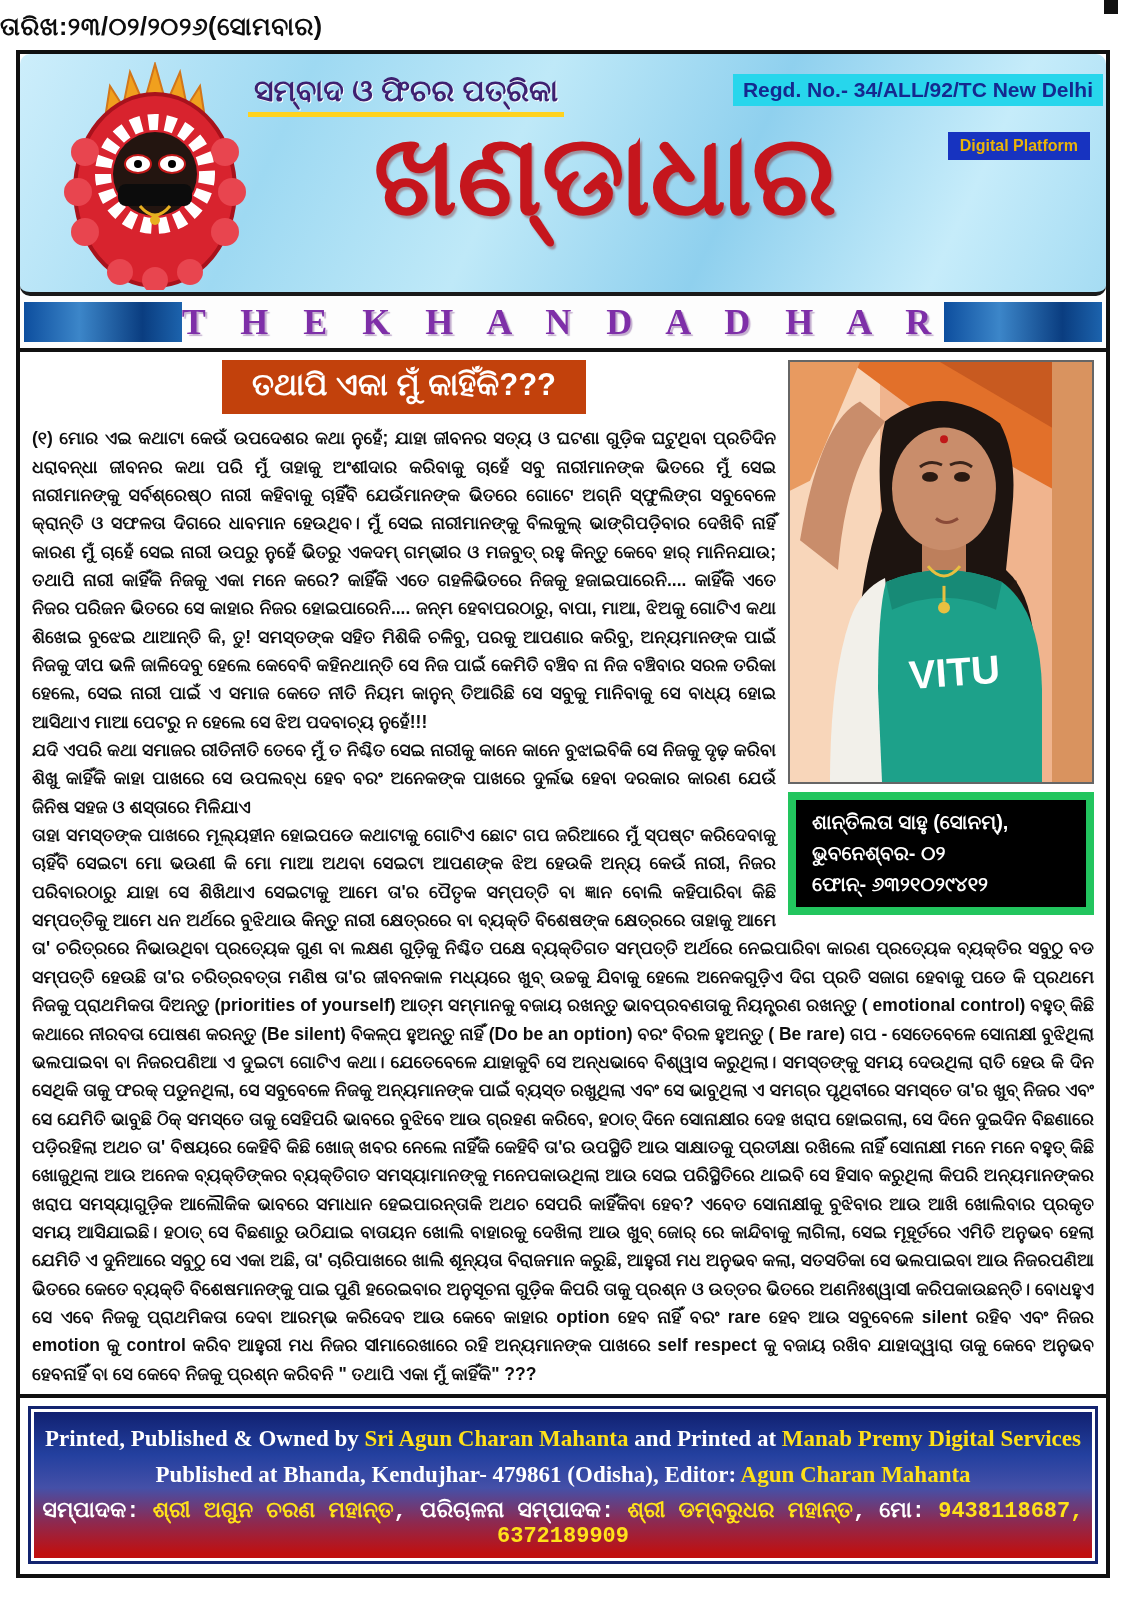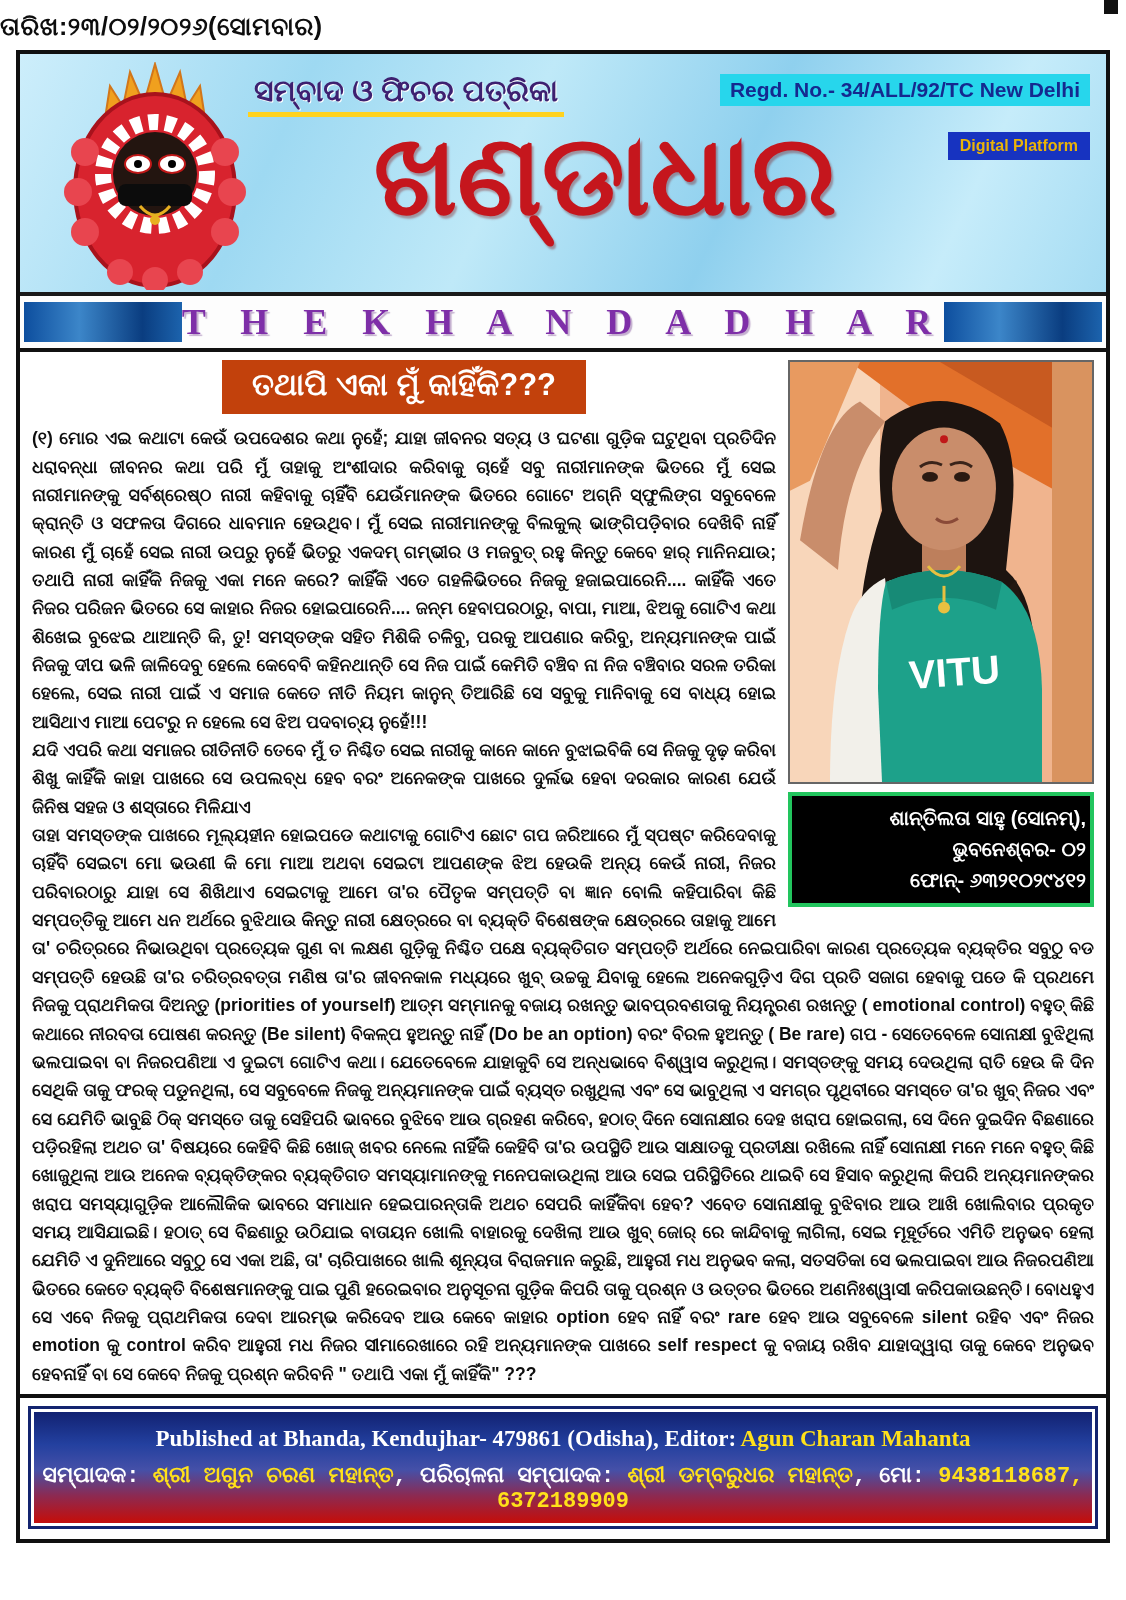--- a/index.html
+++ b/index.html
@@ -15,36 +15,36 @@
     font-size:25px; font-weight:bold; color:#0d0d0d;
     padding:12px 0 8px; letter-spacing:0.5px;
   }
   .frame {
     margin:0 16px; border:4px solid #101010; background:#fff;
   }
   
   .masthead {
     position:relative; height:242px;
     background:linear-gradient(115deg,#cdeefb 0%,#9ed9f2 25%,#bfe9f8 45%,#8fd0ee 65%,#c6ecfa 85%,#a5dcf3 100%);
-    border-bottom:4px solid #1a1a1a; overflow:hidden;
+    border-bottom:4px solid #1a1a1a; overflow:hidden;border-radius:10px;
   }
   .deity { position:absolute; left:40px; top:8px; width:190px; height:228px; }
   .tagline {
     position:absolute; left:228px; top:20px;
     font-size:30px; font-weight:bold; color:#3d2070;
     border-bottom:5px solid #ffd21e; padding:0 6px 3px;
     text-shadow:1px 1px 0 #fff;
   }
   .mast-title {
     position:absolute; left:255px; top:44px; width:660px; text-align:center;
     font-size:112px; font-weight:bold; color:#c5161d; line-height:1.4;
     text-shadow:2px 3px 2px rgba(120,0,0,0.35);
   }
   .regd-badge {
-    position:absolute; right:16px; top:20px;
+    position:absolute; right:3px; top:20px;
     background:#27d6ec; color:#15298f; font-weight:bold; font-size:21px;
     padding:4px 10px;
   }
   .digital-badge {
     position:absolute; right:16px; top:78px;
     background:#1733c0; color:#eab308; font-weight:bold; font-size:16px;
     padding:5px 12px;
   }
   
   .eng-banner {
@@ -61,23 +61,23 @@
     text-shadow:2px 2px 1px rgba(90,30,120,0.35);
   }
   
   .article {
     padding:8px 12px 6px; font-weight:bold; color:#0e0e0e;
     font-size:17.5px; line-height:1.62; text-align:justify;
   }
   .photo-col { float:right; width:306px; margin:0 0 4px 12px; }
   .photo { width:100%; height:424px; border:2px solid #666; display:block; background:#f2b894; }
   .caption {
-    margin-top:8px; background:#000; color:#fff; text-align:right;
-    font-size:20px; line-height:1.55; padding:7px 4px; font-weight:bold;
-    border:4px solid #22c55e;
+    margin-top:8px; background:#000; color:#fff; text-align:left;
+    font-size:20px; line-height:1.55; padding:7px 16px; font-weight:bold;
+    border:8px solid #22c55e;
   }
   .headline-row { text-align:center; margin:0 0 10px; }
   .headline {
     display:inline-block; background:#c2410c; color:#ffffff;
     font-size:31px; font-weight:bold; padding:5px 30px 9px; line-height:1.3;
   }
   .article p { margin:0; }
   
   .footer-rule { border-top:4px solid #101010; }
   .footer-box {
@@ -206,20 +206,23 @@
     </div>
 
     <p>(୧)  ମୋର ଏଇ କଥାଟା କେଉଁ ଉପଦେଶର କଥା ନୁହେଁ; ଯାହା ଜୀବନର ସତ୍ୟ ଓ ଘଟଣା ଗୁଡ଼ିକ ଘଟୁଥିବା ପ୍ରତିଦିନ ଧରାବନ୍ଧା ଜୀବନର କଥା ପରି ମୁଁ ତାହାକୁ ଅଂଶୀଦାର କରିବାକୁ ଚାହେଁ ସବୁ ନାରୀମାନଙ୍କ ଭିତରେ ମୁଁ ସେଇ ନାରୀମାନଙ୍କୁ ସର୍ବଶ୍ରେଷ୍ଠ ନାରୀ କହିବାକୁ ଚାହିଁବି ଯେଉଁମାନଙ୍କ ଭିତରେ ଗୋଟେ ଅଗ୍ନି ସ୍ଫୁଲିଙ୍ଗ ସବୁବେଳେ କ୍ରାନ୍ତି ଓ ସଫଳତା ଦିଗରେ ଧାବମାନ ହେଉଥିବ। ମୁଁ ସେଇ ନାରୀମାନଙ୍କୁ ବିଲକୁଲ୍ ଭାଙ୍ଗିପଡ଼ିବାର ଦେଖିବି ନାହିଁ କାରଣ ମୁଁ ଚାହେଁ ସେଇ ନାରୀ ଉପରୁ ନୁହେଁ ଭିତରୁ ଏକଦମ୍ ଗମ୍ଭୀର ଓ ମଜବୁତ୍ ରହୁ କିନ୍ତୁ କେବେ ହାର୍ ମାନିନଯାଉ; ତଥାପି ନାରୀ କାହିଁକି ନିଜକୁ ଏକା ମନେ କରେ? କାହିଁକି ଏତେ ଗହଳିଭିତରେ ନିଜକୁ ହଜାଇପାରେନି.... କାହିଁକି ଏତେ ନିଜର ପରିଜନ ଭିତରେ ସେ କାହାର ନିଜର ହୋଇପାରେନି.... ଜନ୍ମ ହେବାପରଠାରୁ, ବାପା, ମାଆ, ଝିଅକୁ ଗୋଟିଏ କଥା ଶିଖେଇ ବୁଝେଇ ଥାଆନ୍ତି କି, ତୁ! ସମସ୍ତଙ୍କ ସହିତ ମିଶିକି ଚଳିବୁ, ପରକୁ ଆପଣାର କରିବୁ, ଅନ୍ୟମାନଙ୍କ ପାଇଁ ନିଜକୁ ଦୀପ ଭଳି ଜାଳିଦେବୁ ହେଲେ କେବେବି କହିନଥାନ୍ତି ସେ ନିଜ ପାଇଁ କେମିତି ବଞ୍ଚିବ ନା ନିଜ ବଞ୍ଚିବାର ସରଳ ତରିକା  ହେଲେ, ସେଇ ନାରୀ ପାଇଁ ଏ ସମାଜ କେତେ ନୀତି ନିୟମ କାନୁନ୍ ତିଆରିଛି  ସେ ସବୁକୁ ମାନିବାକୁ ସେ ବାଧ୍ୟ ହୋଇ ଆସିଥାଏ ମାଆ ପେଟରୁ ନ ହେଲେ ସେ ଝିଅ ପଦବାଚ୍ୟ ନୁହେଁ!!!</p>
     <p>ଯଦି ଏପରି କଥା ସମାଜର ରୀତିନୀତି ତେବେ ମୁଁ ତ ନିଶ୍ଚିତ ସେଇ ନାରୀକୁ କାନେ କାନେ ବୁଝାଇବିକି ସେ ନିଜକୁ ଦୃଢ଼ କରିବା ଶିଖୁ କାହିଁକି କାହା ପାଖରେ ସେ ଉପଲବ୍ଧ ହେବ ବରଂ ଅନେକଙ୍କ ପାଖରେ ଦୁର୍ଲଭ ହେବା ଦରକାର କାରଣ ଯେଉଁ ଜିନିଷ ସହଜ ଓ ଶସ୍ତାରେ ମିଳିଯାଏ</p>
     <p>ତାହା ସମସ୍ତଙ୍କ ପାଖରେ ମୂଲ୍ୟହୀନ ହୋଇପଡେ କଥାଟାକୁ ଗୋଟିଏ ଛୋଟ ଗପ ଜରିଆରେ ମୁଁ ସ୍ପଷ୍ଟ କରିଦେବାକୁ ଚାହିଁବି ସେଇଟା ମୋ ଭଉଣୀ କି ମୋ ମାଆ ଅଥବା ସେଇଟା ଆପଣଙ୍କ ଝିଅ ହେଉକି ଅନ୍ୟ କେଉଁ ନାରୀ, ନିଜର ପରିବାରଠାରୁ ଯାହା ସେ ଶିଖିଥାଏ ସେଇଟାକୁ ଆମେ ତା'ର ପୈତୃକ ସମ୍ପତ୍ତି ବା ଜ୍ଞାନ ବୋଲି କହିପାରିବା କିଛି ସମ୍ପତ୍ତିକୁ ଆମେ ଧନ ଅର୍ଥରେ ବୁଝିଥାଉ କିନ୍ତୁ ନାରୀ କ୍ଷେତ୍ରରେ ବା ବ୍ୟକ୍ତି ବିଶେଷଙ୍କ କ୍ଷେତ୍ରରେ ତାହାକୁ ଆମେ ତା' ଚରିତ୍ରରେ ନିଭାଉଥିବା ପ୍ରତ୍ୟେକ ଗୁଣ ବା ଲକ୍ଷଣ ଗୁଡ଼ିକୁ ନିଶ୍ଚିତ ପକ୍ଷେ ବ୍ୟକ୍ତିଗତ ସମ୍ପତ୍ତି ଅର୍ଥରେ ନେଇପାରିବା କାରଣ ପ୍ରତ୍ୟେକ ବ୍ୟକ୍ତିର ସବୁଠୁ ବଡ ସମ୍ପତ୍ତି ହେଉଛି ତା'ର ଚରିତ୍ରବତ୍ତା ମଣିଷ ତା'ର ଜୀବନକାଳ ମଧ୍ୟରେ ଖୁବ୍ ଉଚ୍ଚକୁ ଯିବାକୁ ହେଲେ ଅନେକଗୁଡ଼ିଏ ଦିଗ ପ୍ରତି ସଜାଗ ହେବାକୁ ପଡେ କି ପ୍ରଥମେ ନିଜକୁ ପ୍ରାଥମିକତା ଦିଅନ୍ତୁ (priorities of yourself) ଆତ୍ମ ସମ୍ମାନକୁ ବଜାୟ ରଖନ୍ତୁ ଭାବପ୍ରବଣତାକୁ ନିୟନ୍ତ୍ରଣ ରଖନ୍ତୁ ( emotional control) ବହୁତ୍ କିଛି କଥାରେ ନୀରବତା ପୋଷଣ କରନ୍ତୁ (Be silent) ବିକଳ୍ପ ହୁଅନ୍ତୁ ନାହିଁ (Do be an option) ବରଂ ବିରଳ ହୁଅନ୍ତୁ ( Be rare) ଗପ - ସେତେବେଳେ ସୋନାକ୍ଷୀ ବୁଝିଥିଲା  ଭଲପାଇବା ବା ନିଜରପଣିଆ ଏ ଦୁଇଟା ଗୋଟିଏ କଥା। ଯେତେବେଳେ ଯାହାକୁବି ସେ ଅନ୍ଧଭାବେ ବିଶ୍ୱାସ କରୁଥିଲା। ସମସ୍ତଙ୍କୁ ସମୟ ଦେଉଥିଲା ରାତି ହେଉ କି ଦିନ ସେଥିକି ତାକୁ ଫରକ୍ ପଡୁନଥିଲା, ସେ ସବୁବେଳେ ନିଜକୁ ଅନ୍ୟମାନଙ୍କ ପାଇଁ ବ୍ୟସ୍ତ ରଖୁଥିଲା ଏବଂ ସେ ଭାବୁଥିଲା ଏ ସମଗ୍ର ପୃଥିବୀରେ ସମସ୍ତେ ତା'ର ଖୁବ୍ ନିଜର ଏବଂ ସେ ଯେମିତି ଭାବୁଛି ଠିକ୍ ସମସ୍ତେ ତାକୁ ସେହିପରି ଭାବରେ ବୁଝିବେ ଆଉ ଗ୍ରହଣ କରିବେ, ହଠାତ୍ ଦିନେ ସୋନାକ୍ଷୀର ଦେହ ଖରାପ ହୋଇଗଲା, ସେ ଦିନେ ଦୁଇଦିନ ବିଛଣାରେ ପଡ଼ିରହିଲା ଅଥଚ ତା' ବିଷୟରେ କେହିବି କିଛି ଖୋଜ୍ ଖବର ନେଲେ ନାହିଁକି କେହିବି ତା'ର ଉପସ୍ଥିତି  ଆଉ ସାକ୍ଷାତକୁ ପ୍ରତୀକ୍ଷା ରଖିଲେ ନାହିଁ ସୋନାକ୍ଷୀ  ମନେ ମନେ ବହୁତ୍ କିଛି ଖୋଜୁଥିଲା ଆଉ ଅନେକ ବ୍ୟକ୍ତିଙ୍କର ବ୍ୟକ୍ତିଗତ ସମସ୍ୟାମାନଙ୍କୁ ମନେପକାଉଥିଲା ଆଉ ସେଇ ପରିସ୍ଥିତିରେ ଥାଇବି ସେ ହିସାବ କରୁଥିଲା କିପରି ଅନ୍ୟମାନଙ୍କର ଖରାପ ସମସ୍ୟାଗୁଡ଼ିକ  ଆଲୌକିକ ଭାବରେ ସମାଧାନ ହେଇପାରନ୍ତାକି ଅଥଚ ସେପରି କାହିଁକିବା ହେବ? ଏବେତ ସୋନାକ୍ଷୀକୁ ବୁଝିବାର ଆଉ ଆଖି ଖୋଲିବାର ପ୍ରକୃତ ସମୟ ଆସିଯାଇଛି। ହଠାତ୍ ସେ ବିଛଣାରୁ ଉଠିଯାଇ ବାତାୟନ ଖୋଲି ବାହାରକୁ ଦେଖିଲା ଆଉ ଖୁବ୍ ଜୋର୍ ରେ କାନ୍ଦିବାକୁ ଲାଗିଲା, ସେଇ ମୂହୂର୍ତରେ ଏମିତି ଅନୁଭବ ହେଲା ଯେମିତି ଏ ଦୁନିଆରେ ସବୁଠୁ ସେ ଏକା ଅଛି, ତା' ଚାରିପାଖରେ ଖାଲି ଶୂନ୍ୟତା ବିରାଜମାନ କରୁଛି, ଆହୁରୀ ମଧ ଅନୁଭବ କଲା, ସତସତିକା ସେ ଭଲପାଇବା ଆଉ ନିଜରପଣିଆ ଭିତରେ କେତେ ବ୍ୟକ୍ତି ବିଶେଷମାନଙ୍କୁ ପାଇ ପୁଣି ହରେଇବାର ଅନୁସୂଚନା ଗୁଡ଼ିକ କିପରି ତାକୁ ପ୍ରଶ୍ନ ଓ ଉତ୍ତର ଭିତରେ ଅଣନିଃଶ୍ୱାସୀ  କରିପକାଉଛନ୍ତି। ବୋଧହୁଏ ସେ ଏବେ ନିଜକୁ ପ୍ରାଥମିକତା ଦେବା ଆରମ୍ଭ କରିଦେବ ଆଉ କେବେ କାହାର option ହେବ ନାହିଁ ବରଂ rare ହେବ ଆଉ ସବୁବେଳେ silent ରହିବ ଏବଂ ନିଜର emotion କୁ control କରିବ ଆହୁରୀ ମଧ ନିଜର ସୀମାରେଖାରେ ରହି ଅନ୍ୟମାନଙ୍କ ପାଖରେ self respect କୁ ବଜାୟ ରଖିବ ଯାହାଦ୍ୱାରା ତାକୁ କେବେ ଅନୁଭବ ହେବନାହିଁ ବା ସେ କେବେ ନିଜକୁ ପ୍ରଶ୍ନ କରିବନି " ତଥାପି ଏକା ମୁଁ କାହିଁକି" ???</p>
   </div>
 
   <div class="footer-rule"></div>
   <div class="footer-box">
     <div class="f-line">
+      <span>Printed, Published &amp; Owned by </span><span class="yellow">Sri Agun Charan Mahanta</span><span> and Printed at </span><span class="yellow">Manab Premy Digital Services</span>
+    </div>
+    <div class="f-line">
       <span>Published at Bhanda, Kendujhar- 479861 (Odisha), Editor: </span><span class="yellow">Agun Charan Mahanta</span>
     </div>
     <div class="f-line-odia">
       <span>ସମ୍ପାଦକ: </span><span class="yellow">ଶ୍ରୀ ଅଗୁନ ଚରଣ ମହାନ୍ତ</span><span>, ପରିଚାଳନା ସମ୍ପାଦକ: </span><span class="yellow">ଶ୍ରୀ ଡମ୍ବରୁଧର ମହାନ୍ତ</span><span>, ମୋ: </span><span class="yellow">9438118687, 6372189909</span>
     </div>
   </div>
 
 </div>
 
 </body></html>

